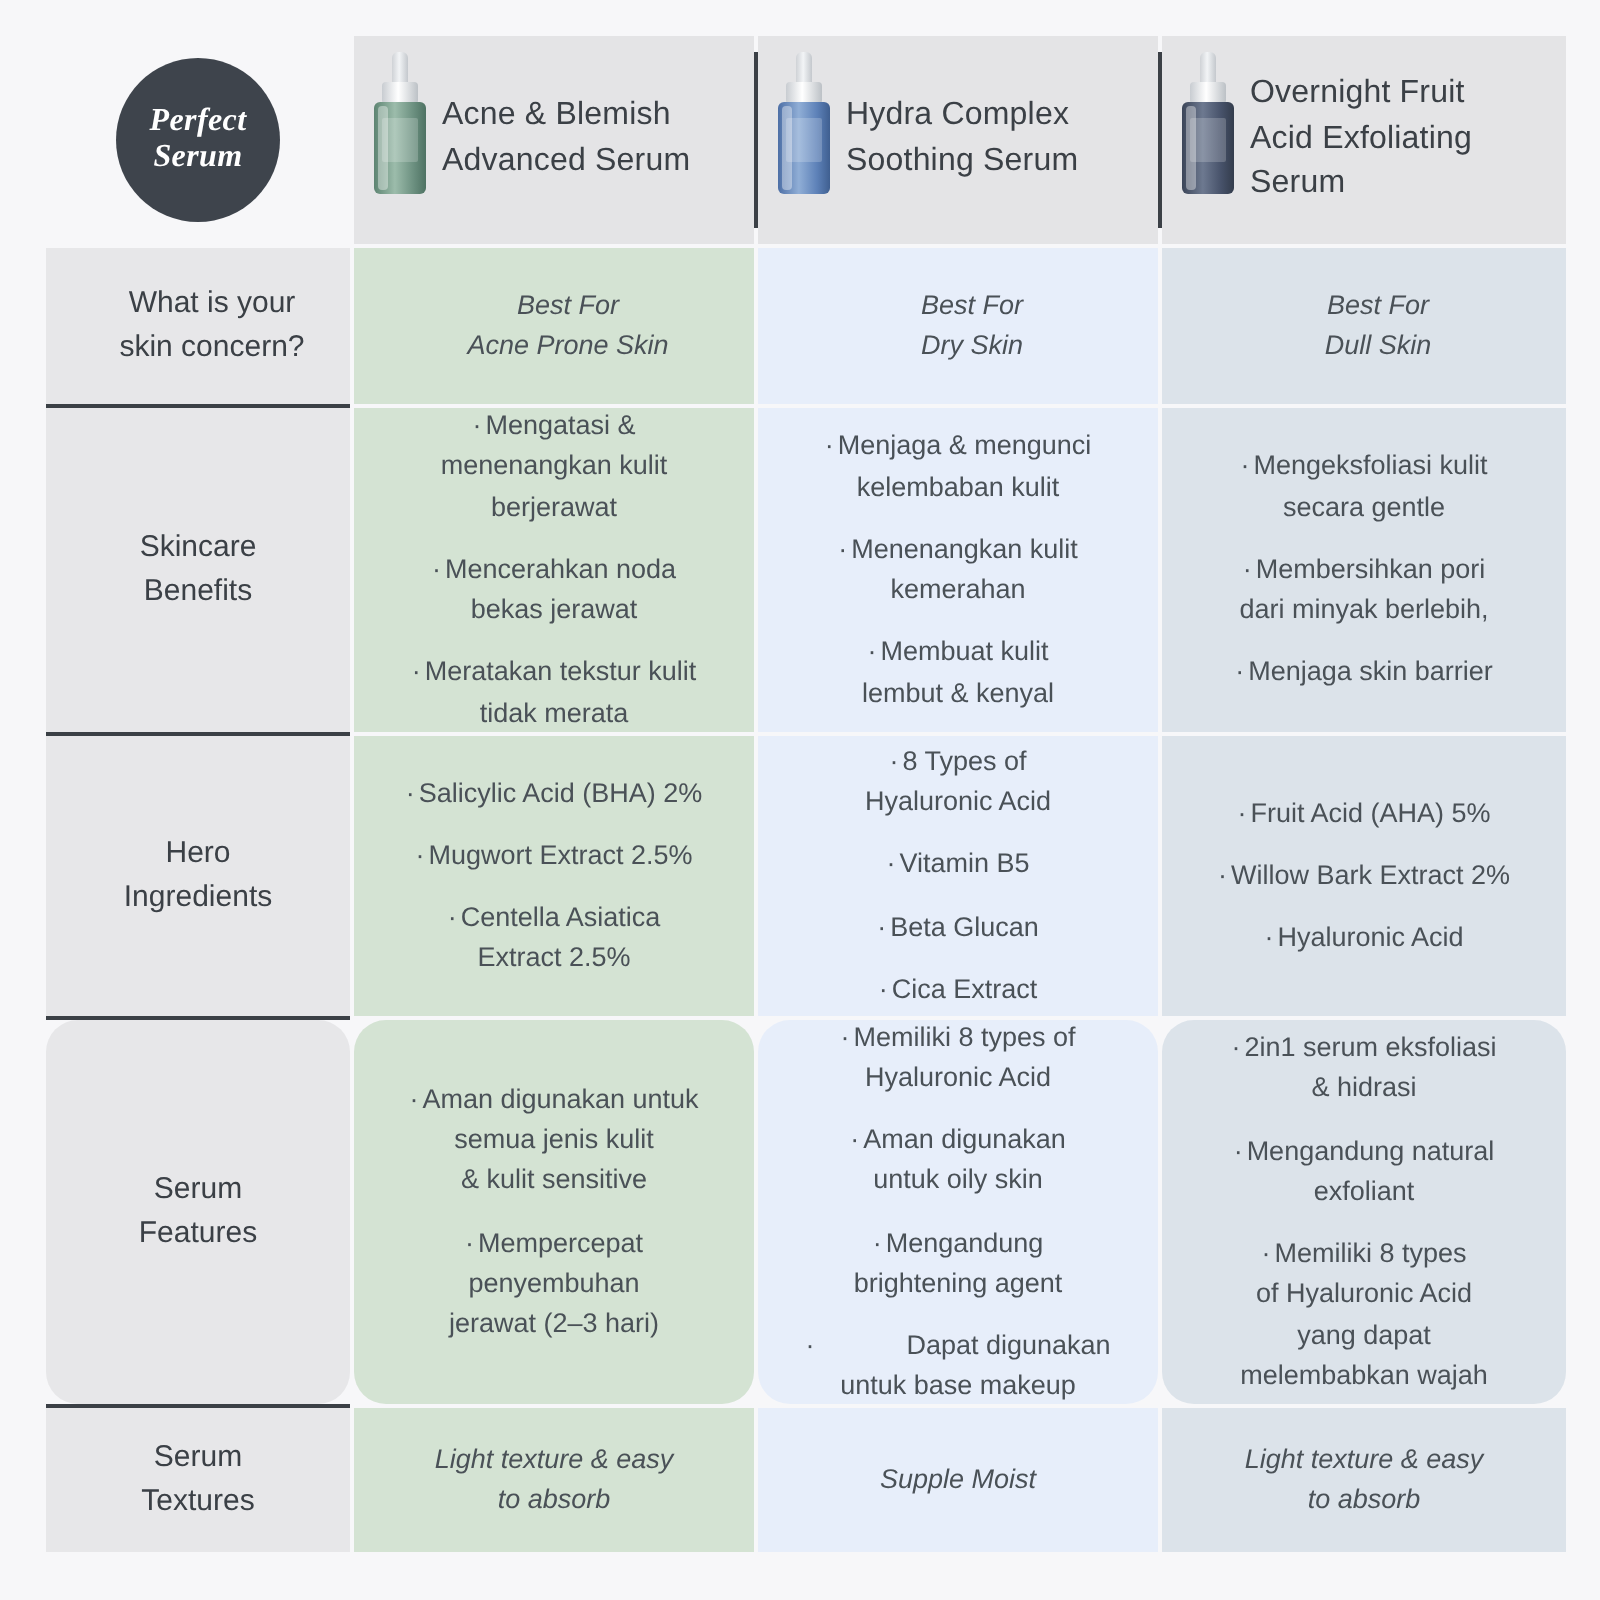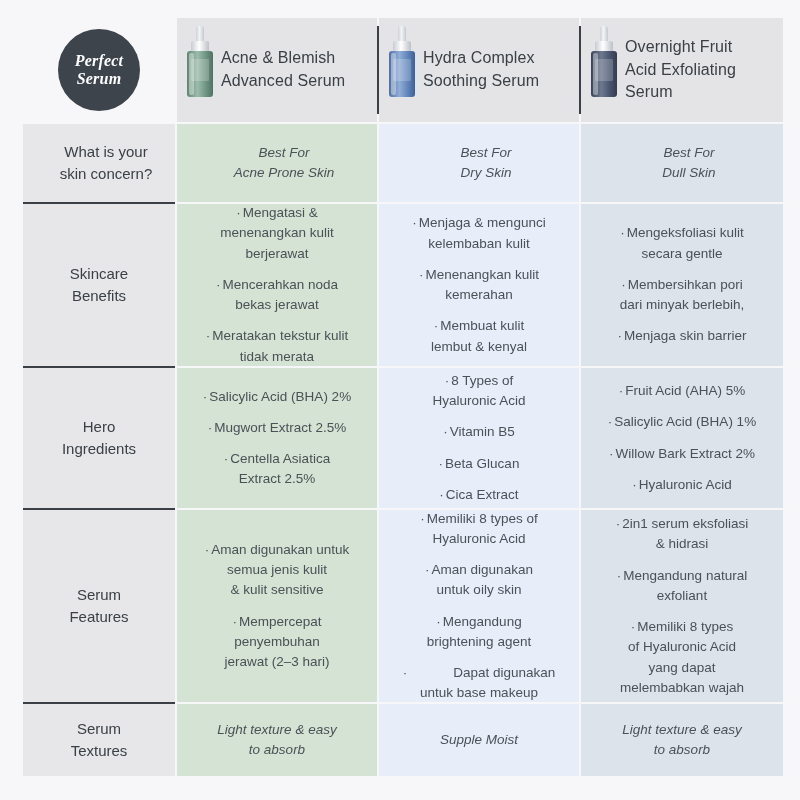--- a/index.html
+++ b/index.html
@@ -191,21 +191,21 @@
     margin: 0 0 11px 0;
     white-space: pre-line;
   }
   .bullets li:last-child { margin-bottom: 0; }
   .bullets li .dot { margin-right: 2px; }
 
   
   .r-concern  { height: 78px; padding-left: 24px; }
   .r-benefit  { height: 162px; }
   .r-hero     { height: 140px; }
-  .r-feature  { height: 192px; }
+  .r-feature  { height: 192px; border-radius: 16px; }
   .r-texture  { height: 72px; }
 </style>
 </head>
 <body>
 
 <div id="page">
   <div class="table">
 
     <div class="hdr-cell logo-cell">
       <div class="logo-badge">
@@ -314,21 +314,20 @@
           <ul class="bullets">
             <li><span class="dot">·</span><span style="white-space: pre-line;">8 Types of
 Hyaluronic Acid</span></li>
             <li><span class="dot">·</span><span style="white-space: pre-line;">Vitamin B5</span></li>
             <li><span class="dot">·</span><span style="white-space: pre-line;">Beta Glucan</span></li>
             <li><span class="dot">·</span><span style="white-space: pre-line;">Cica Extract</span></li>
           </ul>
         </div><div class="cell c3 r-hero">
           <ul class="bullets">
             <li><span class="dot">·</span><span style="white-space: pre-line;">Fruit Acid (AHA) 5%</span></li>
-            <li><span class="dot">·</span><span style="white-space: pre-line;">Salicylic Acid (BHA) 1%</span></li>
             <li><span class="dot">·</span><span style="white-space: pre-line;">Willow Bark Extract 2%</span></li>
             <li><span class="dot">·</span><span style="white-space: pre-line;">Hyaluronic Acid</span></li>
           </ul>
         </div><div class="cell label-cell r-feature">
           <div class="rule"></div>
           <div style="white-space: pre-line;">Serum
 Features</div>
         </div><div class="cell c1 r-feature">
           <ul class="bullets">
             <li><span class="dot">·</span><span style="white-space: pre-line;">Aman digunakan untuk

